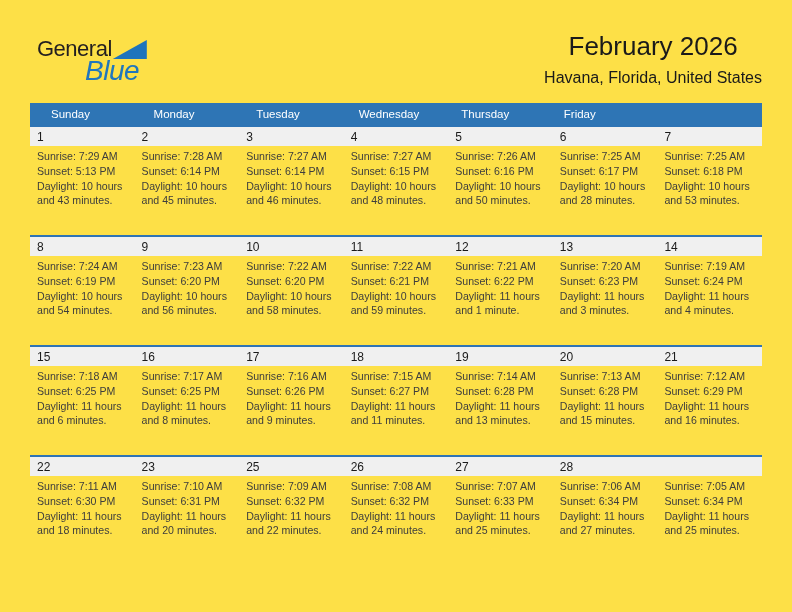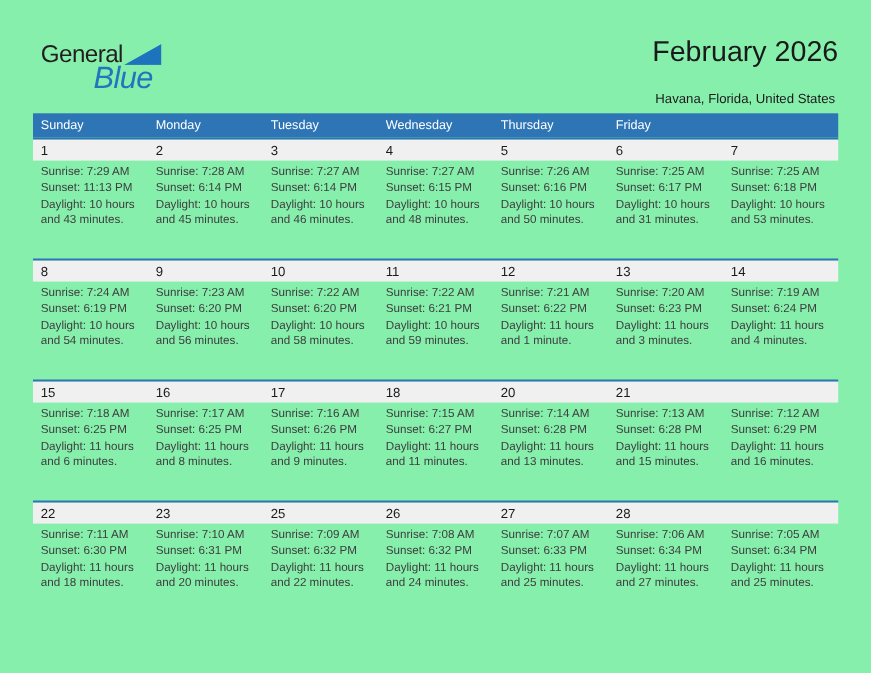--- a/index.html
+++ b/index.html
@@ -1,39 +1,39 @@
 <!DOCTYPE html>
 <html><head>
 <meta charset="utf-8">
 <style>
   html,body{margin:0;padding:0;background:#ffffff;}
   body{
     width:792px;height:612px;position:relative;overflow:hidden;
     font-family:"Liberation Sans", sans-serif;
     -webkit-font-smoothing:antialiased;
   }
-  .page{position:absolute;inset:0;background:#86efac;}
+  .page{position:absolute;inset:0;background:#fde047;}
 
   
   .logo{position:absolute;left:37px;top:38px;width:120px;}
   .logo-row1{display:flex;align-items:flex-end;}
   .logo-general{font-size:22px;letter-spacing:-0.5px;color:#231f20;line-height:1;}
   .logo-tri{width:34px;height:19px;margin-left:1px;margin-bottom:1px;
     background:#1e74bc;clip-path:polygon(100% 0,100% 100%,0 100%);}
   .logo-blue{font-size:28px;letter-spacing:-0.5px;color:#2176bd;line-height:1;
     margin-left:48px;margin-top:-3px;font-style:italic;}
 
   
   .title-block{position:absolute;right:30px;top:30px;text-align:center;}
   .cal-title{font-size:26px;color:#1a1a1a;line-height:1.25;}
-  .cal-subtitle{font-size:12px;color:#1a1a1a;margin-top:20px;}
+  .cal-subtitle{font-size:16px;color:#1a1a1a;margin-top:6px;}
 
   
   .calendar{position:absolute;left:30px;top:103px;width:732px;}
-  .dow-row{display:flex;background:#2e75b5;height:22px;}
+  .dow-row{display:flex;background:#2e75b5;height:22px;padding-left:14px;}
   .dow-cell{width:calc(100% / 7);box-sizing:border-box;padding-left:7px;
     color:#ffffff;font-size:11.5px;line-height:22px;}
 
   .week{height:110px;box-sizing:border-box;border-top:2px solid #2e74b5;}
   .day-row{display:flex;background:#f0f0f0;}
   .num-cell{width:calc(100% / 7);box-sizing:border-box;padding:3px 0 2px 7px;
     font-size:12px;color:#1a1a1a;line-height:14px;}
   .details-row{display:flex;}
   .detail-cell{width:calc(100% / 7);box-sizing:border-box;padding:3px 6px 0 7px;
     font-size:10.6px;line-height:14.8px;color:#3d3d3d;}
@@ -72,21 +72,21 @@
             <div class="num-cell">2</div>
             <div class="num-cell">3</div>
             <div class="num-cell">4</div>
             <div class="num-cell">5</div>
             <div class="num-cell">6</div>
             <div class="num-cell">7</div>
           </div>
           <div class="details-row">
             <div class="detail-cell">
               <div>Sunrise: 7:29 AM</div>
-              <div>Sunset: 11:13 PM</div>
+              <div>Sunset: 5:13 PM</div>
               <div>Daylight: 10 hours</div>
               <div>and 43 minutes.</div>
             </div>
             <div class="detail-cell">
               <div>Sunrise: 7:28 AM</div>
               <div>Sunset: 6:14 PM</div>
               <div>Daylight: 10 hours</div>
               <div>and 45 minutes.</div>
             </div>
             <div class="detail-cell">
@@ -104,21 +104,21 @@
             <div class="detail-cell">
               <div>Sunrise: 7:26 AM</div>
               <div>Sunset: 6:16 PM</div>
               <div>Daylight: 10 hours</div>
               <div>and 50 minutes.</div>
             </div>
             <div class="detail-cell">
               <div>Sunrise: 7:25 AM</div>
               <div>Sunset: 6:17 PM</div>
               <div>Daylight: 10 hours</div>
-              <div>and 31 minutes.</div>
+              <div>and 28 minutes.</div>
             </div>
             <div class="detail-cell">
               <div>Sunrise: 7:25 AM</div>
               <div>Sunset: 6:18 PM</div>
               <div>Daylight: 10 hours</div>
               <div>and 53 minutes.</div>
             </div>
           </div>
         </div>
         <div class="week">
@@ -175,20 +175,21 @@
               <div>and 4 minutes.</div>
             </div>
           </div>
         </div>
         <div class="week">
           <div class="day-row">
             <div class="num-cell">15</div>
             <div class="num-cell">16</div>
             <div class="num-cell">17</div>
             <div class="num-cell">18</div>
+            <div class="num-cell">19</div>
             <div class="num-cell">20</div>
             <div class="num-cell">21</div>
           </div>
           <div class="details-row">
             <div class="detail-cell">
               <div>Sunrise: 7:18 AM</div>
               <div>Sunset: 6:25 PM</div>
               <div>Daylight: 11 hours</div>
               <div>and 6 minutes.</div>
             </div>

